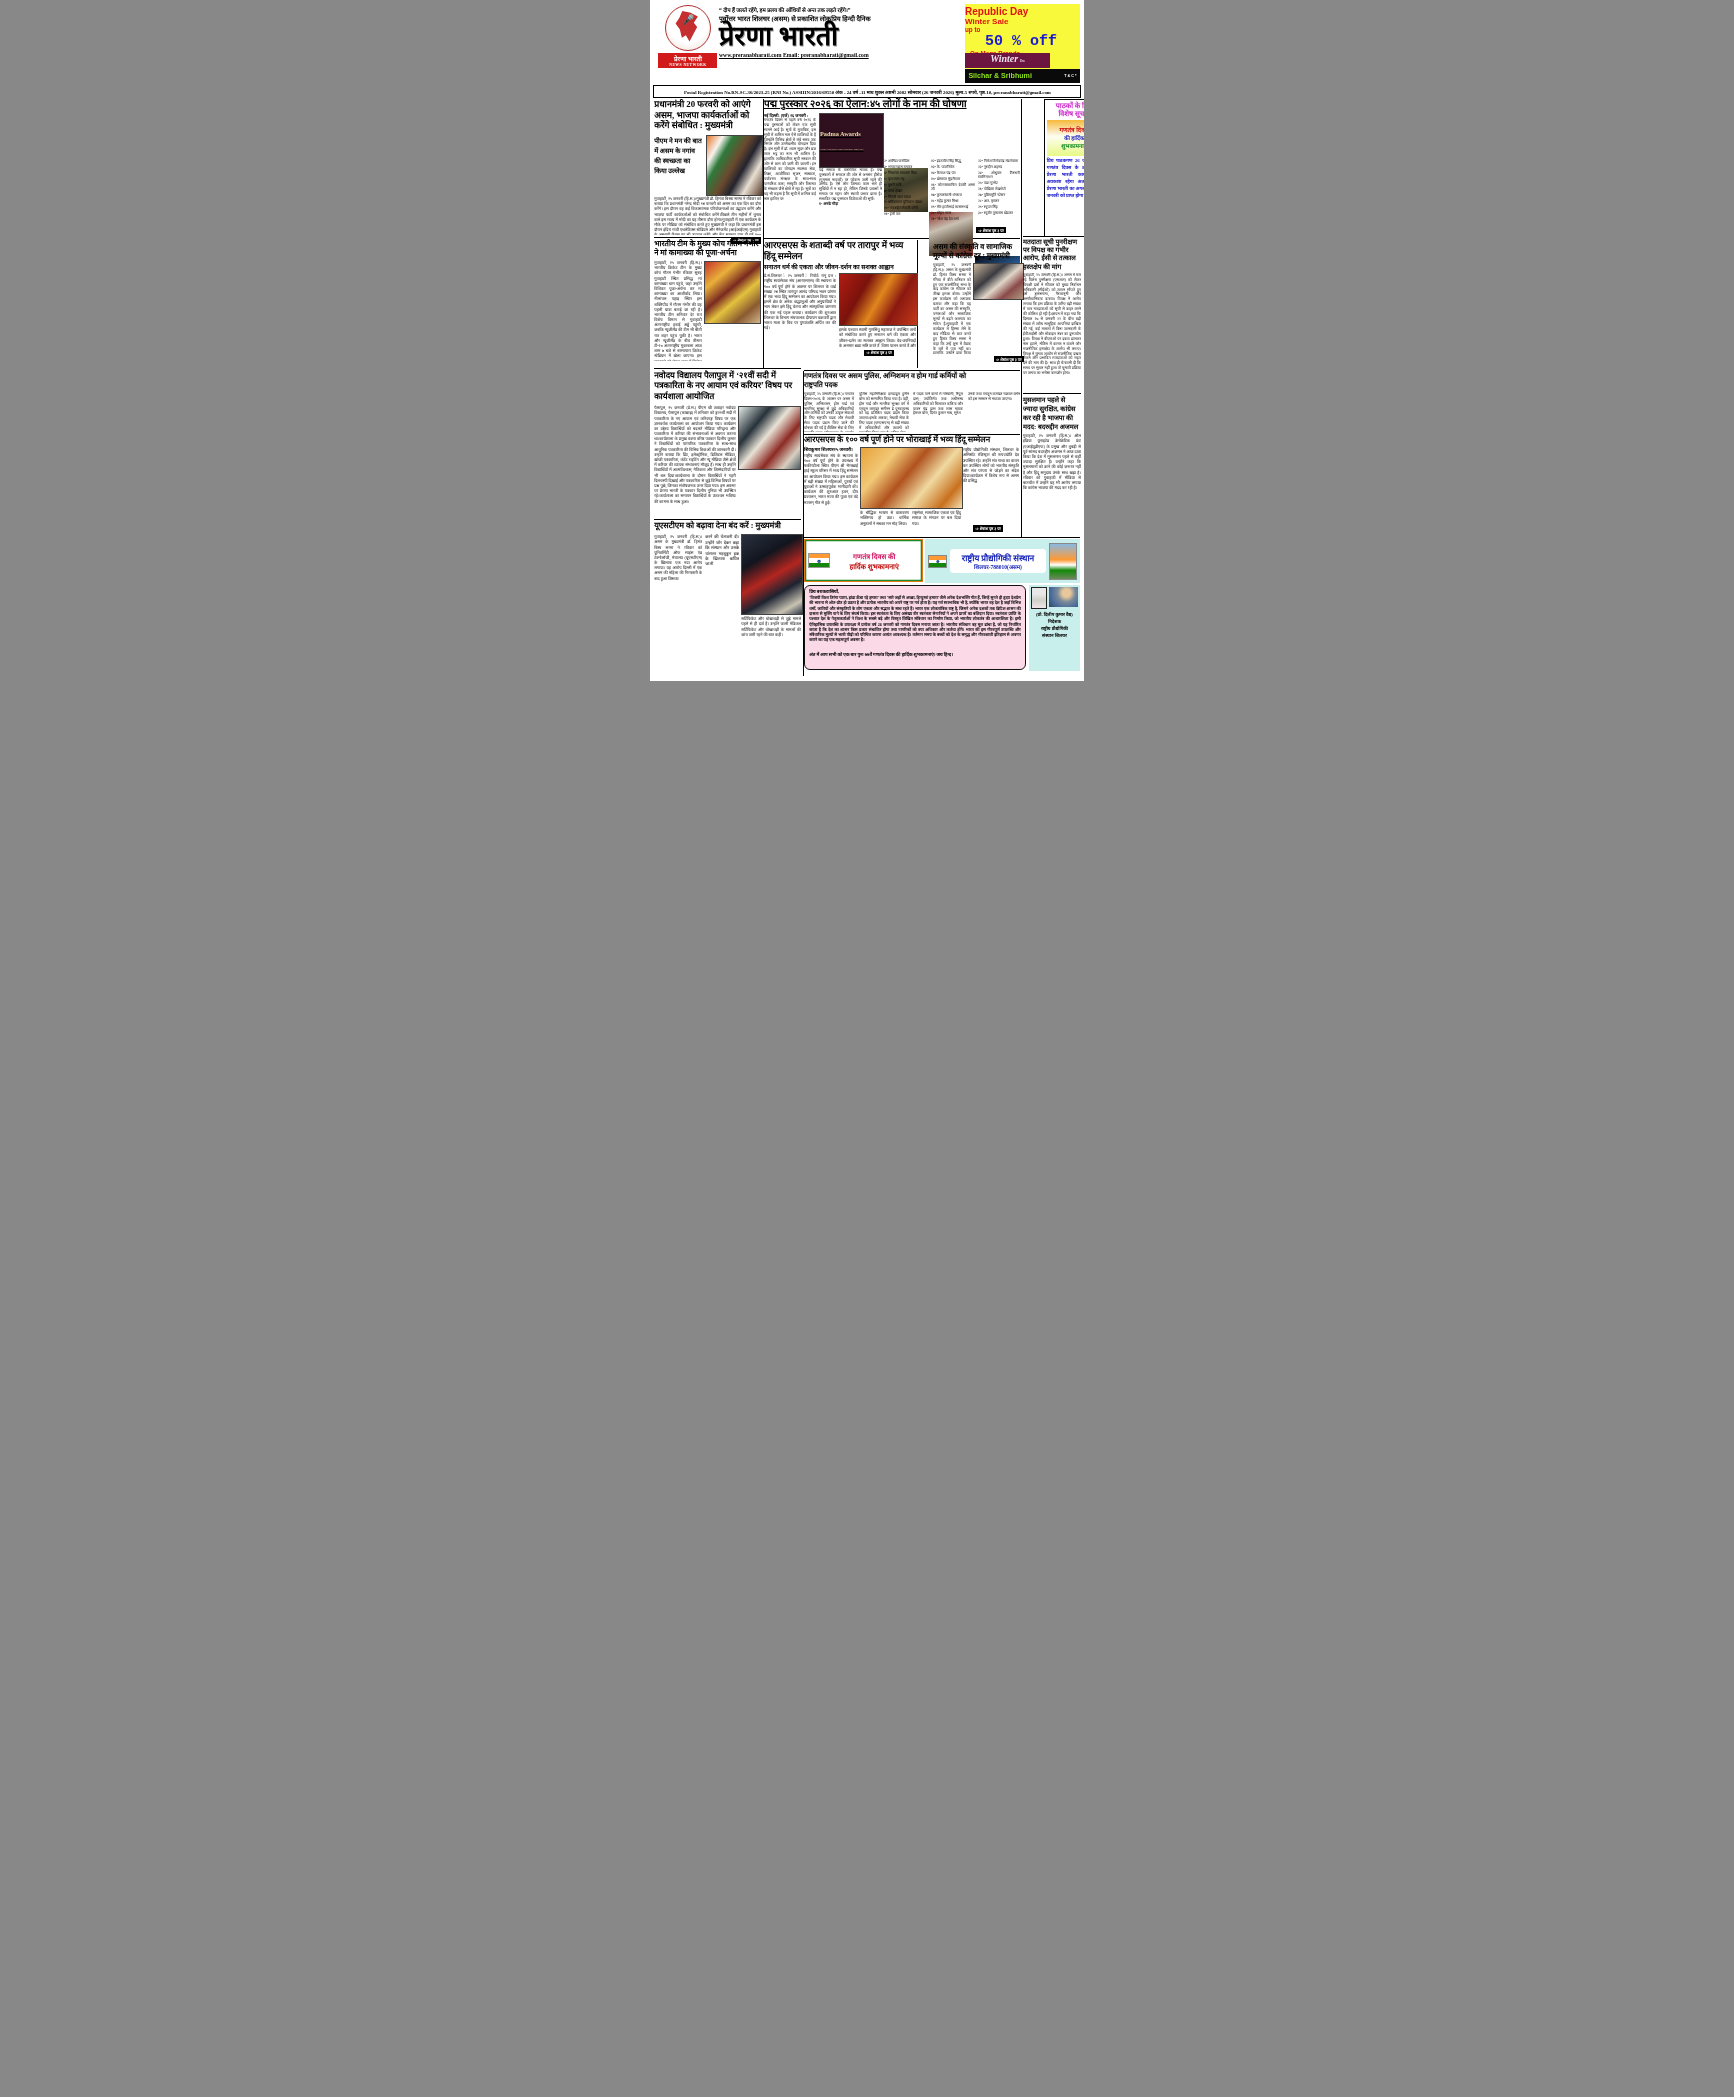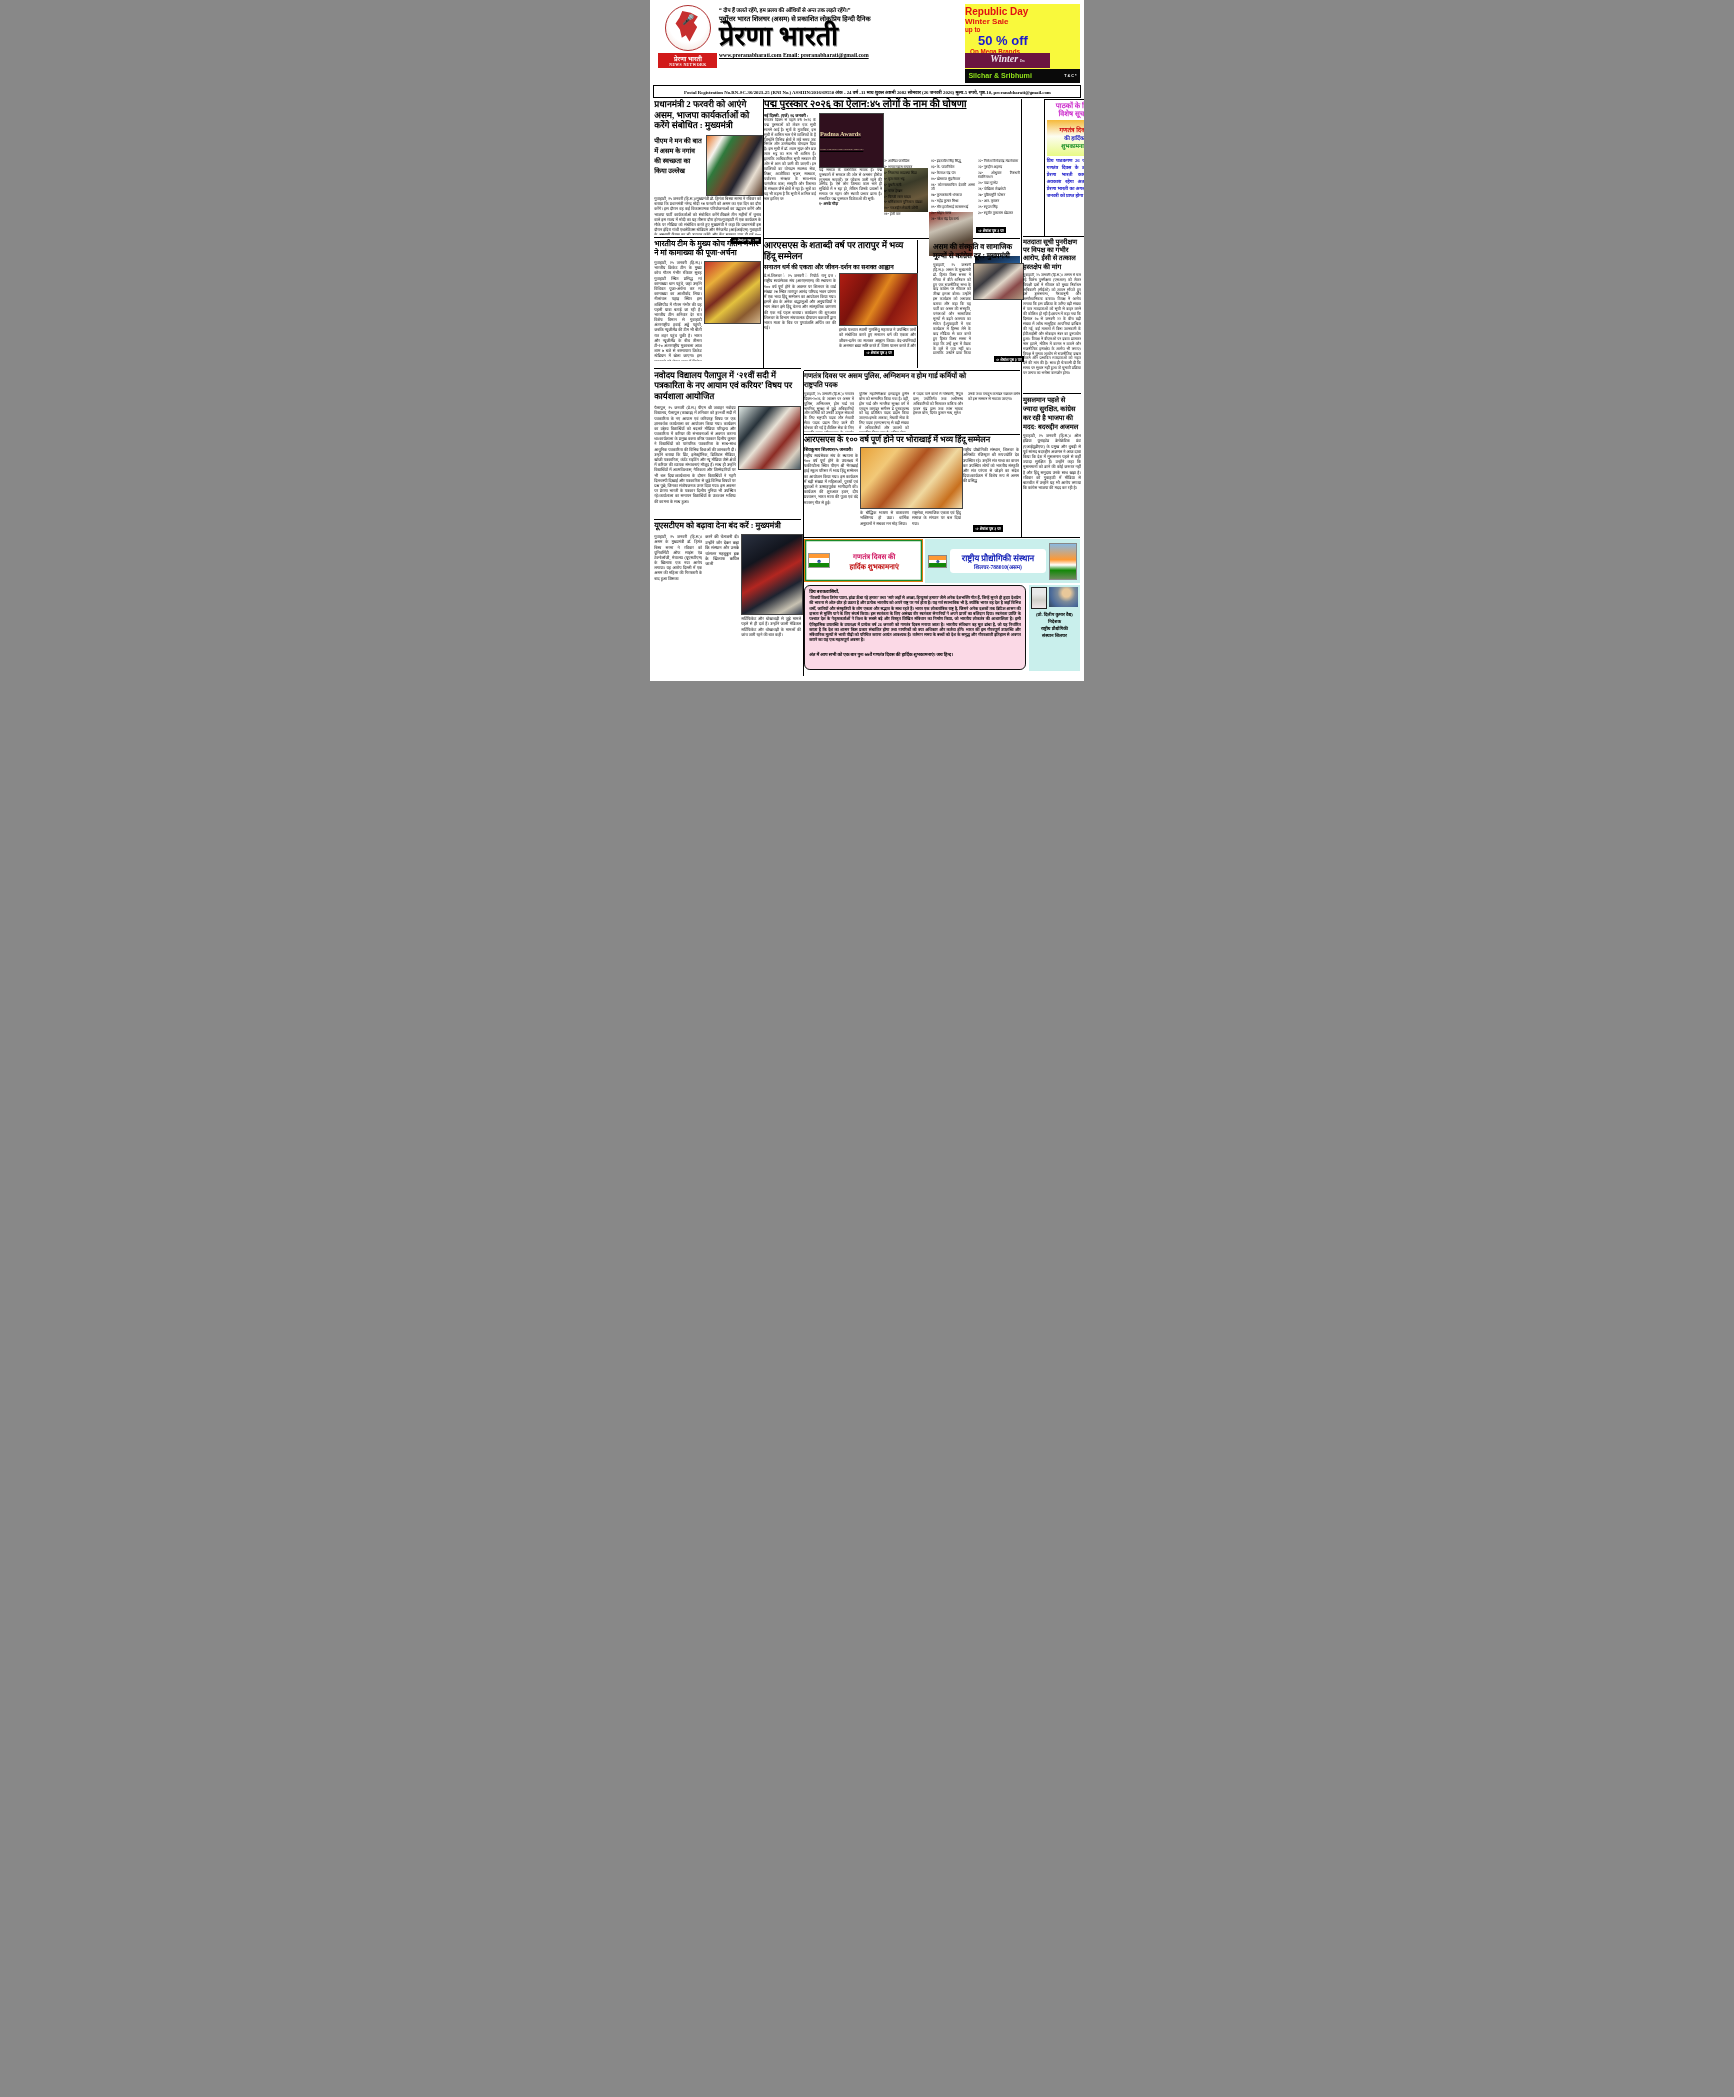--- a/index.html
+++ b/index.html
@@ -62,21 +62,21 @@
     <div class="hl" style="font-size:5.5px;">“ दीप हैं जलते रहेंगे, हम प्रलय की आँधियों से अन्त तक लड़ते रहेंगे।”</div>
     <div class="hl" style="font-size:6.7px;margin-top:1.3px;">पूर्वोत्तर भारत शिलचर (असम) से प्रकाशित लोकप्रिय हिन्दी दैनिक</div>
     <div class="title-main">प्रेरणा भारती</div>
     <div class="hl" style="font-size:5.7px;text-decoration:underline;margin-top:1.7px;">www.preranabharati.com  Email: preranabharati@gmail.com</div>
   </div>
 
   <div class="abs ad-top" style="left:315px;top:4.2px;width:115px;height:79px;">
     <div class="ad-red ctr" style="font-size:10px;margin-top:1.7px;">Republic Day</div>
     <div class="ad-red ctr" style="font-size:8px;">Winter Sale</div>
     <div class="ad-red ctr" style="font-size:6.3px;">up to</div>
-    <div class="ad-blue" style="font-size:13px;margin-left:13px;">50 % off</div>
+    <div class="ad-blue" style="font-size:15px;margin-left:20px;font-family:Liberation Mono, monospace;">50 % off</div>
     <div class="ad-red" style="font-size:6.3px;margin-left:5px;">On Mega Brands</div>
     <div class="abs photo" style="right:1.7px;top:24px;width:27px;height:40px;border:none;background:linear-gradient(180deg,#d8d8d0 18%,#1b1b22 40%,#c07a18 60%,#b26f12 85%,#23232b 100%);"></div>
     <div class="abs nahata" style="left:0;top:49px;width:85px;height:15px;">
       <span style="font-size:10px;">Winter</span>
       <span style="font-size:3.4px;">Tex</span>
     </div>
     <div class="abs ad-black" style="left:0;bottom:0;width:115px;height:14.3px;display:flex;align-items:center;justify-content:space-between;padding:0 3.4px;box-sizing:border-box;">
       <span style="font-size:7.1px;">Silchar &amp; Sribhumi</span>
       <span style="color:#fff;font-size:3.8px;">T &amp; C *</span>
     </div>
@@ -92,21 +92,21 @@
   <div class="hrule" style="left:4.2px;top:368px;width:147px;"></div>
   <div class="hrule" style="left:4.2px;top:519px;width:147px;"></div>
   <div class="hrule" style="left:114px;top:238px;width:256px;"></div>
   <div class="hrule" style="left:154px;top:370px;width:216px;"></div>
   <div class="hrule" style="left:154px;top:434px;width:216px;"></div>
   <div class="hrule" style="left:154px;top:537px;width:276px;"></div>
   <div class="hrule" style="left:373px;top:236px;width:58px;"></div>
   <div class="hrule" style="left:373px;top:393px;width:58px;"></div>
 
   <div class="abs" style="left:4.2px;top:99px;width:107px;">
-    <div class="hl" style="font-size:8.8px;">प्रधानमंत्री 2 फरवरी को आएंगे असम, भाजपा कार्यकर्ताओं को करेंगे संबोधित : मुख्यमंत्री</div>
+    <div class="hl" style="font-size:8.8px;">प्रधानमंत्री 20 फरवरी को आएंगे असम, भाजपा कार्यकर्ताओं को करेंगे संबोधित : मुख्यमंत्री</div>
     <div style="position:relative;margin-top:3.4px;height:59px;">
       <div class="hl" style="position:absolute;left:0;top:1.7px;width:49px;font-size:6.7px;line-height:1.5;">पीएम ने मन की बात में असम के नगांव की स्वच्छता का किया उल्लेख</div>
       <div class="photo abs" style="left:52px;top:0;width:55px;height:59px;background:linear-gradient(120deg,#e8762a 0%,#f6f3ee 18%,#2e7a3c 30%,#6b4a2e 48%,#23232e 62%,#e8dfd2 78%,#5a3b28 100%);"></div>
     </div>
     <div class="body" style="margin-top:2.5px;height:39px;">
       <span>गुवाहाटी, २५ जनवरी (हि.स.)।मुख्यमंत्री डॉ. हिमंता बिस्वा सरमा ने रविवार को बताया कि प्रधानमंत्री नरेन्द्र मोदी १४ फरवरी को असम का एक दिन का दौरा करेंगे। इस दौरान वह कई विकासात्मक परियोजनाओं का उद्घाटन करेंगे और भाजपा पार्टी कार्यकर्ताओं को संबोधित करेंगे।पिछले तीन महीनों में चुनाव वाले इस राज्य में मोदी का यह तीसरा दौरा होगा।गुवाहाटी में एक कार्यक्रम के मौके पर मीडिया को संबोधित करते हुए मुख्यमंत्री ने कहा कि प्रधानमंत्री इस दौरान इंदिरा गांधी एथलेटिक्स स्टेडियम और मैनेजमेंट (आईआईएम) गुवाहाटी के अस्थायी कैंपस का भी उद्घाटन करेंगे और केंद्र सरकार द्वारा दी गई १०० इलेक्ट्रिक बसें राज्य को सौंपेंगे।</span>
       
     </div>
     <div class="abs" style="left:59px;top:130px;"></div>
     <div style="text-align:right;margin-top:0.8px;"><span class="cont">➩ शेषांश पृष्ठ ३ पर</span></div>

